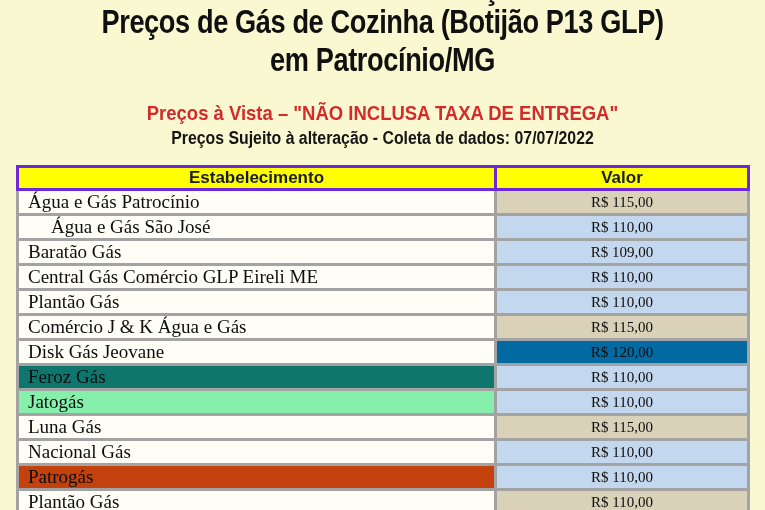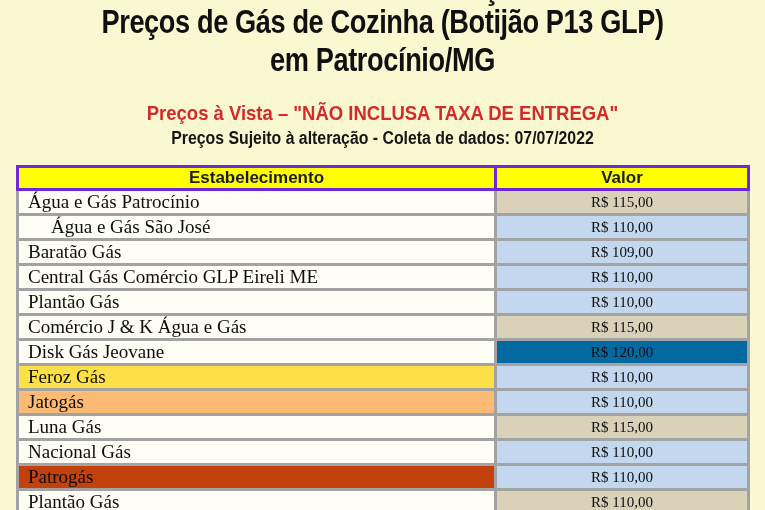--- a/index.html
+++ b/index.html
@@ -154,25 +154,25 @@
       </tr>
       <tr>
         <td class="name-cell" style="background: rgb(254, 253, 246);">Comércio J &amp; K Água e Gás</td>
         <td class="value-cell" style="background: rgb(217, 210, 185);">R$ 115,00</td>
       </tr>
       <tr>
         <td class="name-cell" style="background: rgb(254, 253, 246);">Disk Gás Jeovane</td>
         <td class="value-cell" style="background: #0369a1;">R$ 120,00</td>
       </tr>
       <tr>
-        <td class="name-cell" style="background: #fde047; margin-left: 16px;">Feroz Gás</td>
+        <td class="name-cell" style="background: #0f766e; margin-left: 16px;">Feroz Gás</td>
         <td class="value-cell" style="background: rgb(195, 216, 238);">R$ 110,00</td>
       </tr>
       <tr>
-        <td class="name-cell" style="background: #fdba74;">Jatogás</td>
+        <td class="name-cell" style="background: #86efac;">Jatogás</td>
         <td class="value-cell" style="background: rgb(195, 216, 238);">R$ 110,00</td>
       </tr>
       <tr>
         <td class="name-cell" style="background: rgb(254, 253, 246);">Luna Gás</td>
         <td class="value-cell" style="background: rgb(217, 210, 185);">R$ 115,00</td>
       </tr>
       <tr>
         <td class="name-cell" style="background: rgb(254, 253, 246);">Nacional Gás</td>
         <td class="value-cell" style="background: rgb(195, 216, 238);">R$ 110,00</td>
       </tr>

